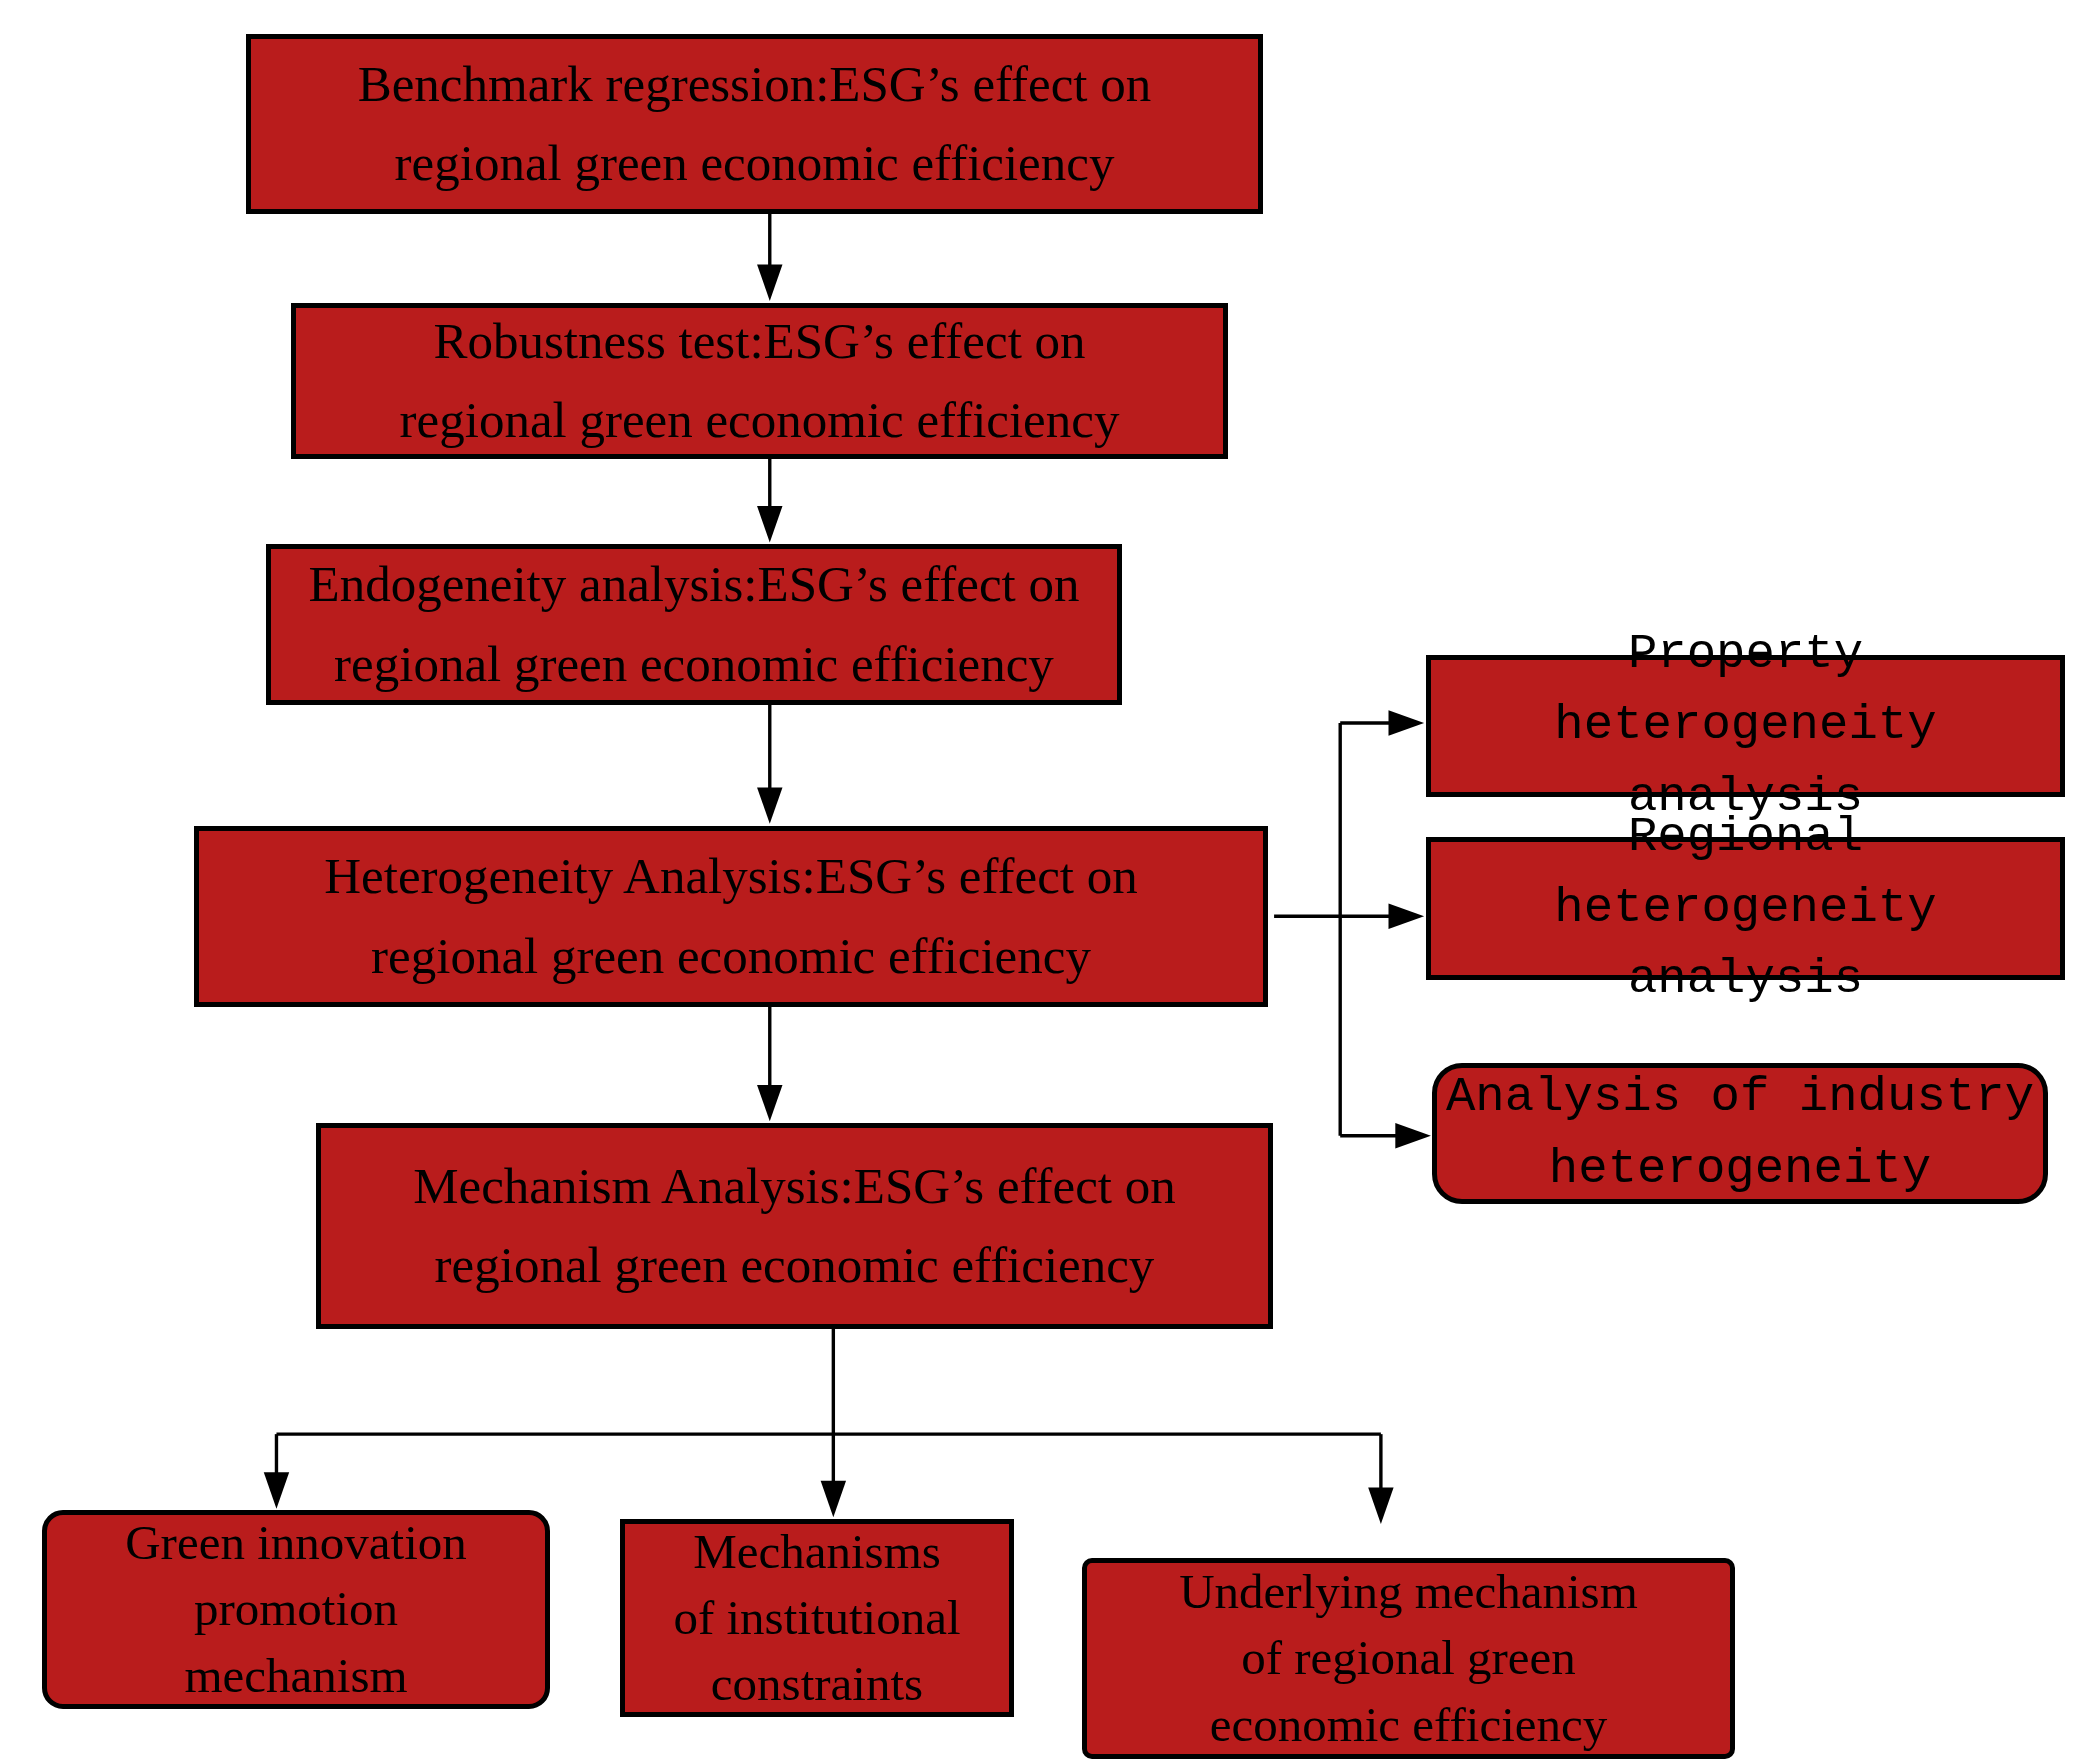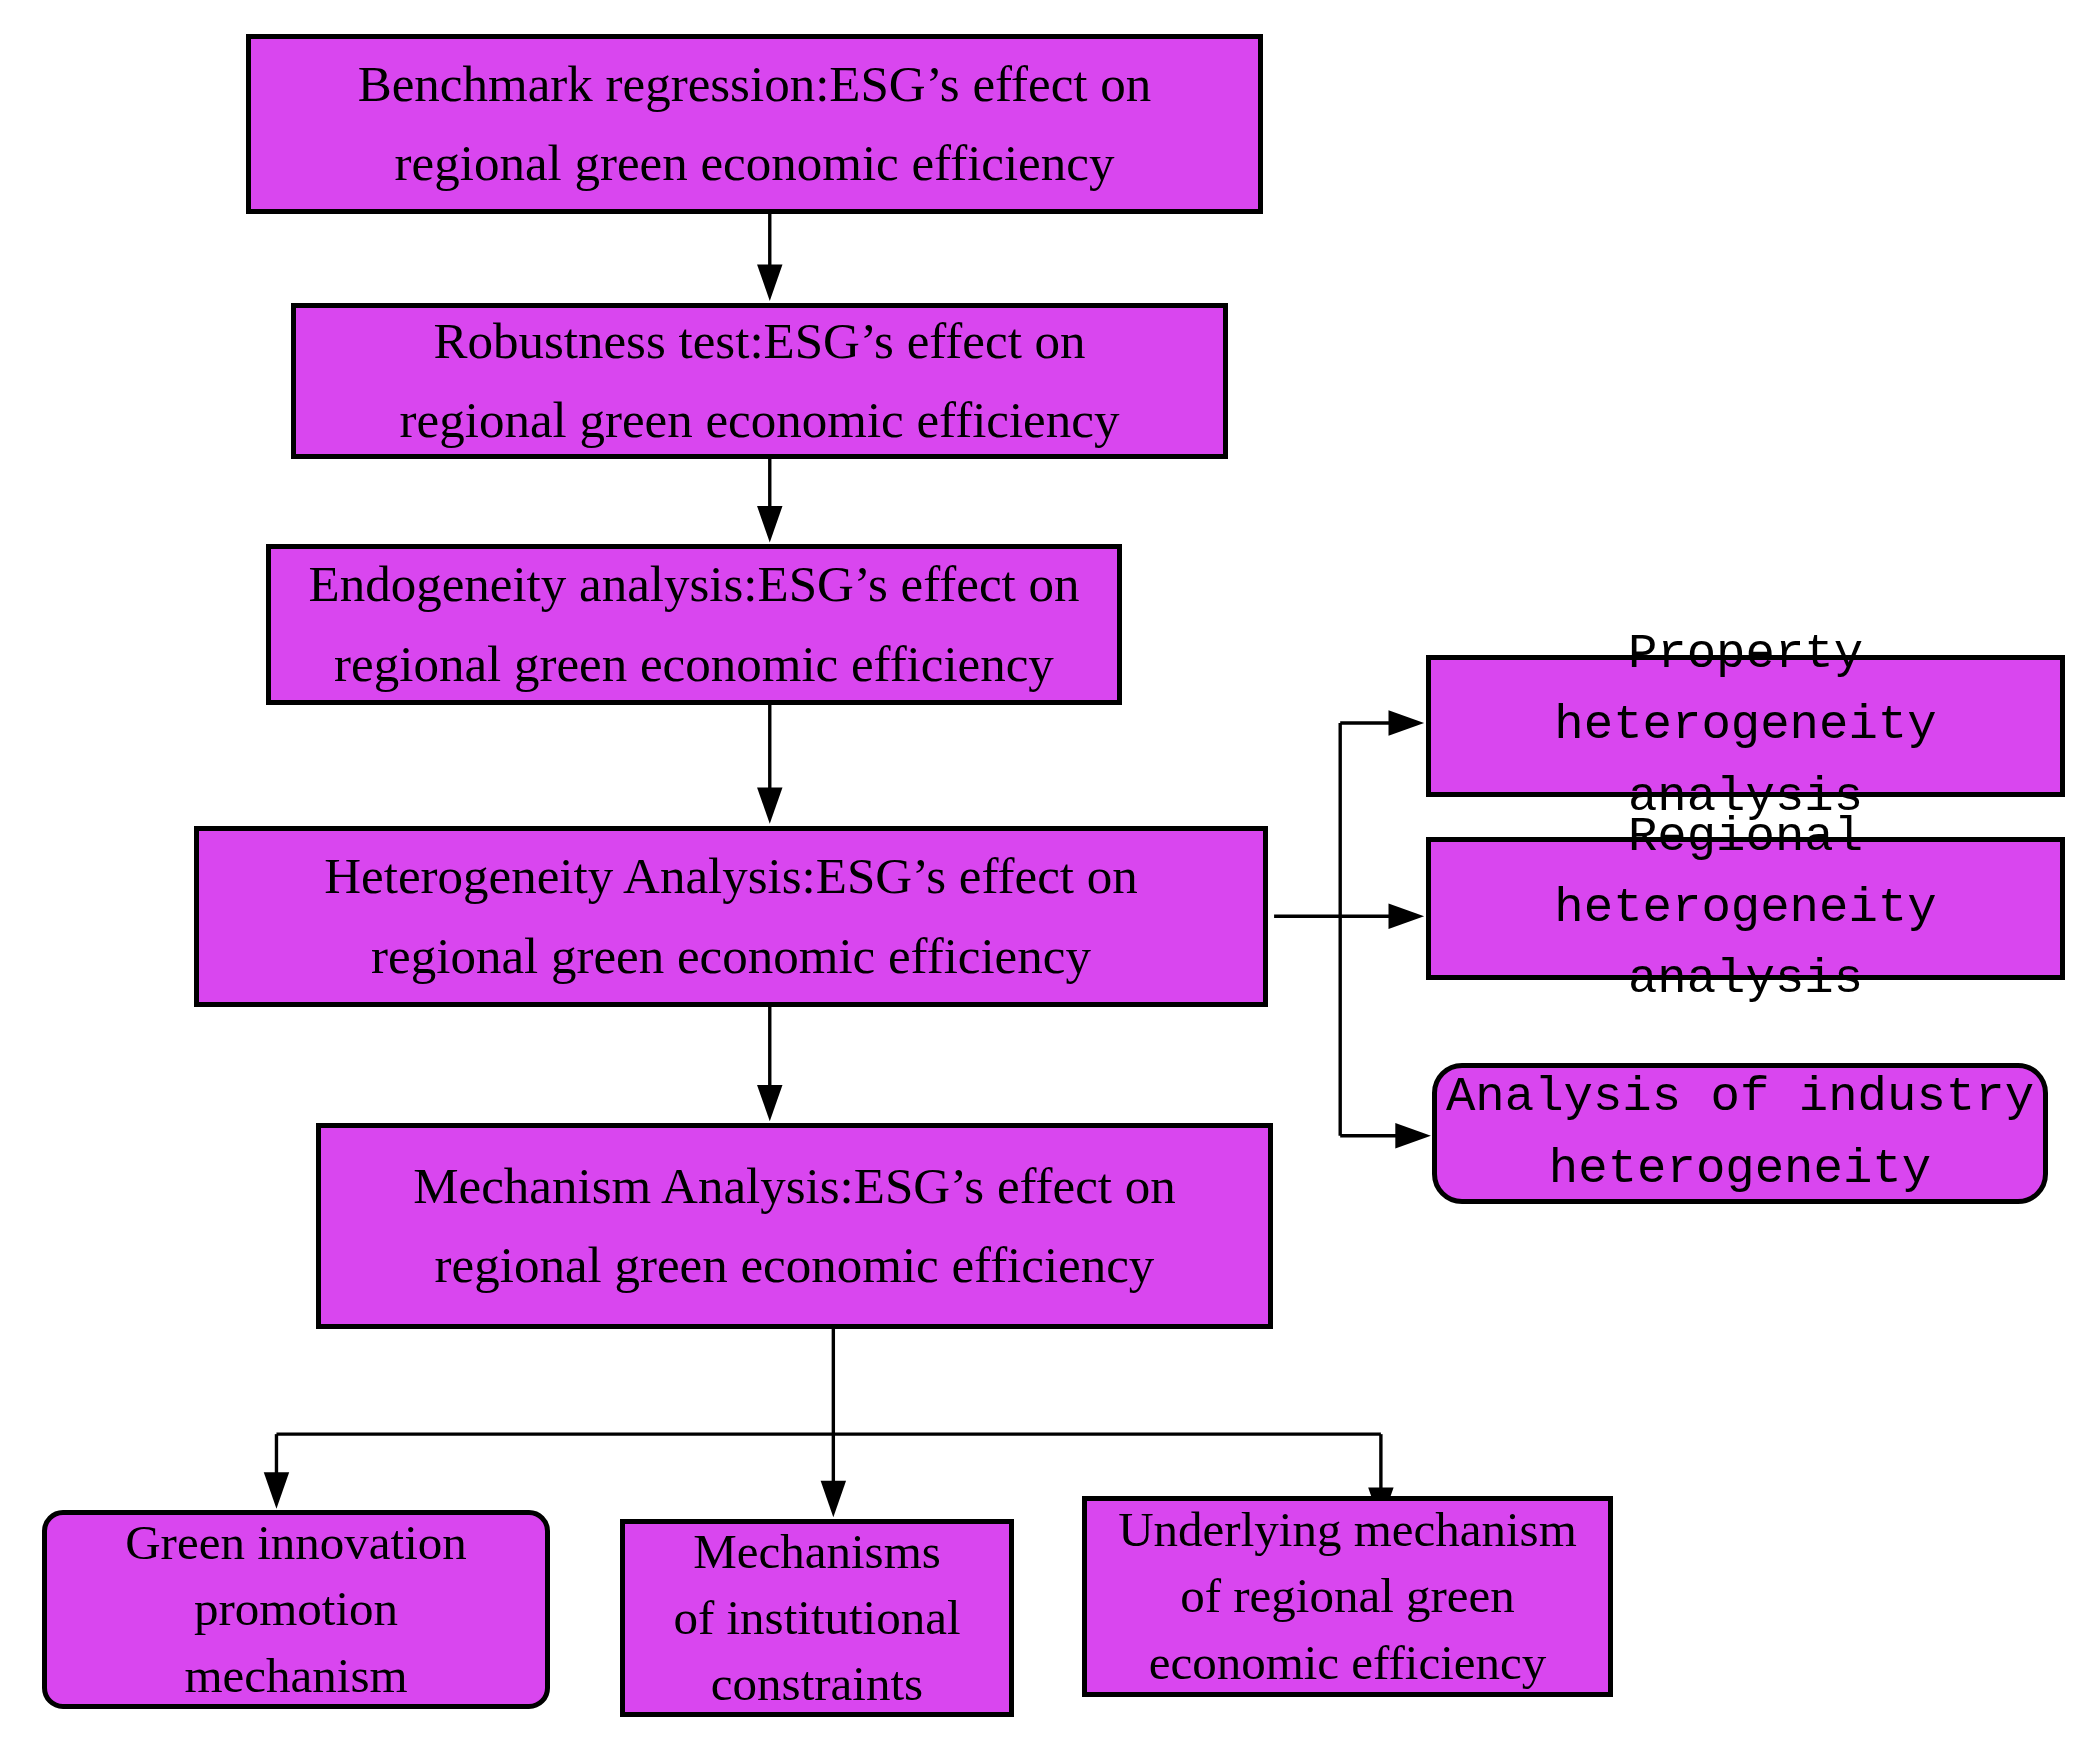--- a/index.html
+++ b/index.html
@@ -15,21 +15,21 @@
   .connector-layer {
     position: absolute;
     left: 0; top: 0;
     width: 2082px; height: 1763px;
     z-index: 1;
   }
   .fc-box {
     position: absolute;
     box-sizing: border-box;
     border: 5.1px solid #000000;
-    background: #d946ef;
+    background: #b91c1c;
     display: flex;
     align-items: center;
     justify-content: center;
     text-align: center;
     z-index: 2;
   }
   .fc-label {
     white-space: pre-line;
     font-size: 51px;
     line-height: 1.55;
@@ -46,21 +46,21 @@
   .pos-mechanism     { left: 316px;  top: 1123px; width: 957px; height: 206px; }
 
   
   .pos-property   { left: 1426px; top: 655px;  width: 639px; height: 142px; }
   .pos-regional   { left: 1426px; top: 837px;  width: 639px; height: 143px; }
   .pos-industry   { left: 1432px; top: 1063px; width: 616px; height: 141px; border-radius: 30px; }
 
   
   .pos-green-innovation { left: 42px;   top: 1510px; width: 508px; height: 199px; border-radius: 21px; }
   .pos-institutional    { left: 620px;  top: 1519px; width: 394px; height: 198px; }
-  .pos-underlying       { left: 1082px; top: 1496px; width: 531px; height: 201px; }
+  .pos-underlying       { left: 1082px; top: 1558px; width: 653px; height: 201px; border-radius: 10px; }
 
   .stroke { stroke: #000000; stroke-width: 4px; fill: none; }
   .head   { fill: #000000; stroke: none; }
 </style>
 </head>
 <body>
 
 <div class="canvas">
 
   <svg class="connector-layer" width="2082" height="1763" viewBox="0 0 2456 2080" xmlns="http://www.w3.org/2000/svg">

